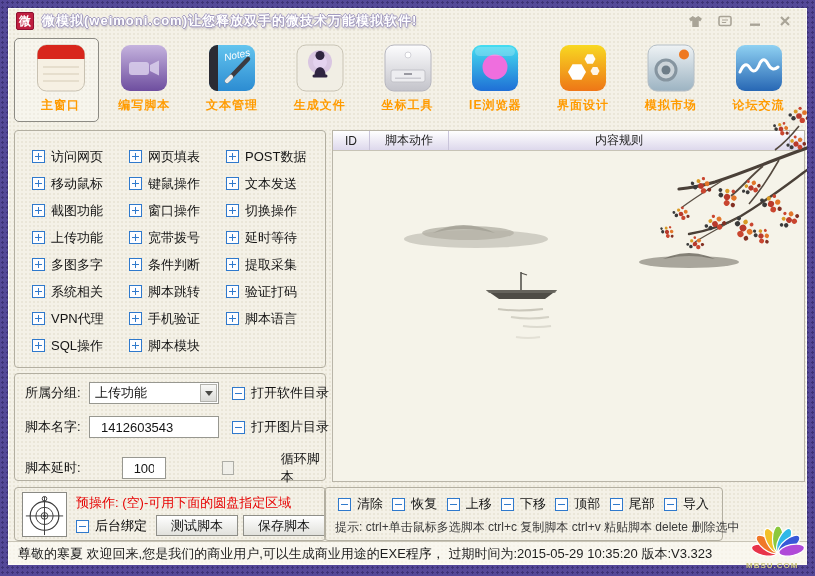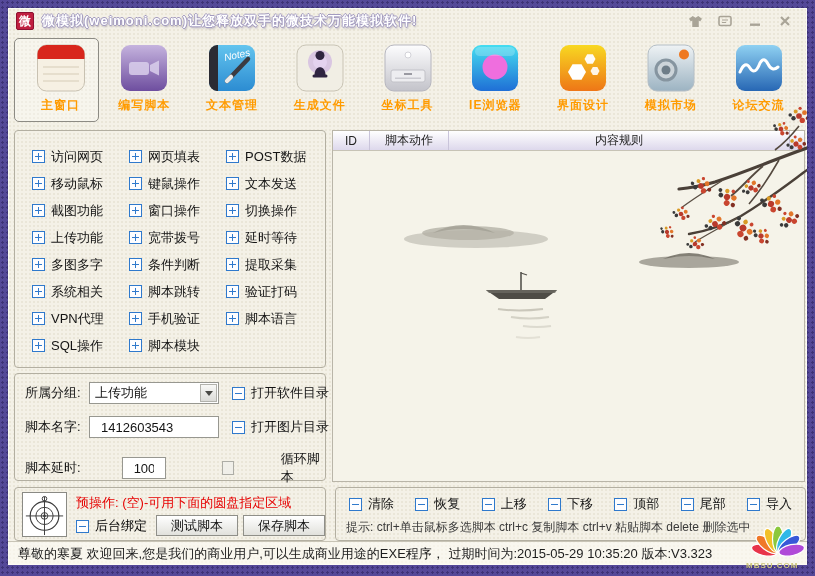--- a/index.html
+++ b/index.html
@@ -93,21 +93,21 @@
   .bind-link { position:absolute; left:61px; top:29px; display:flex; align-items:center; gap:6px; font-size:13px; cursor:pointer; }
   .push-btn {
     position:absolute; top:27px; width:82px; height:21px;
     border:1px solid #8f8f89; border-radius:0;
     background:linear-gradient(#ffffff,#e1e1dc); box-shadow:inset 0 1px 0 #fff;
     font-size:13px; color:#141414; display:flex; align-items:center; justify-content:center; cursor:pointer;
   }
   .btn-test { left:141px; } .btn-save { left:228px; }
 
   
-  .ops-box { left:327px; top:479px; width:471px; height:54px; }
+  .ops-box { left:316px; top:479px; width:399px; height:54px; }
   .ops-row { position:absolute; left:13px; right:13px; top:7px; display:flex; justify-content:space-between; }
   .op-btn { display:flex; align-items:center; gap:6px; font-size:13px; color:#141414; cursor:pointer; }
   .hint { position:absolute; left:10px; top:31px; font-size:12px; color:#3a3a3a; white-space:nowrap; }
 
   
   .statusbar {
     position:absolute; left:0; right:0; top:533px; height:24px;
     border-top:1px solid #c8c4b6; background:rgba(252,250,243,.65);
     display:flex; align-items:center; padding:0 10px; font-size:13px; color:#1d1d1d; white-space:nowrap;
   }

